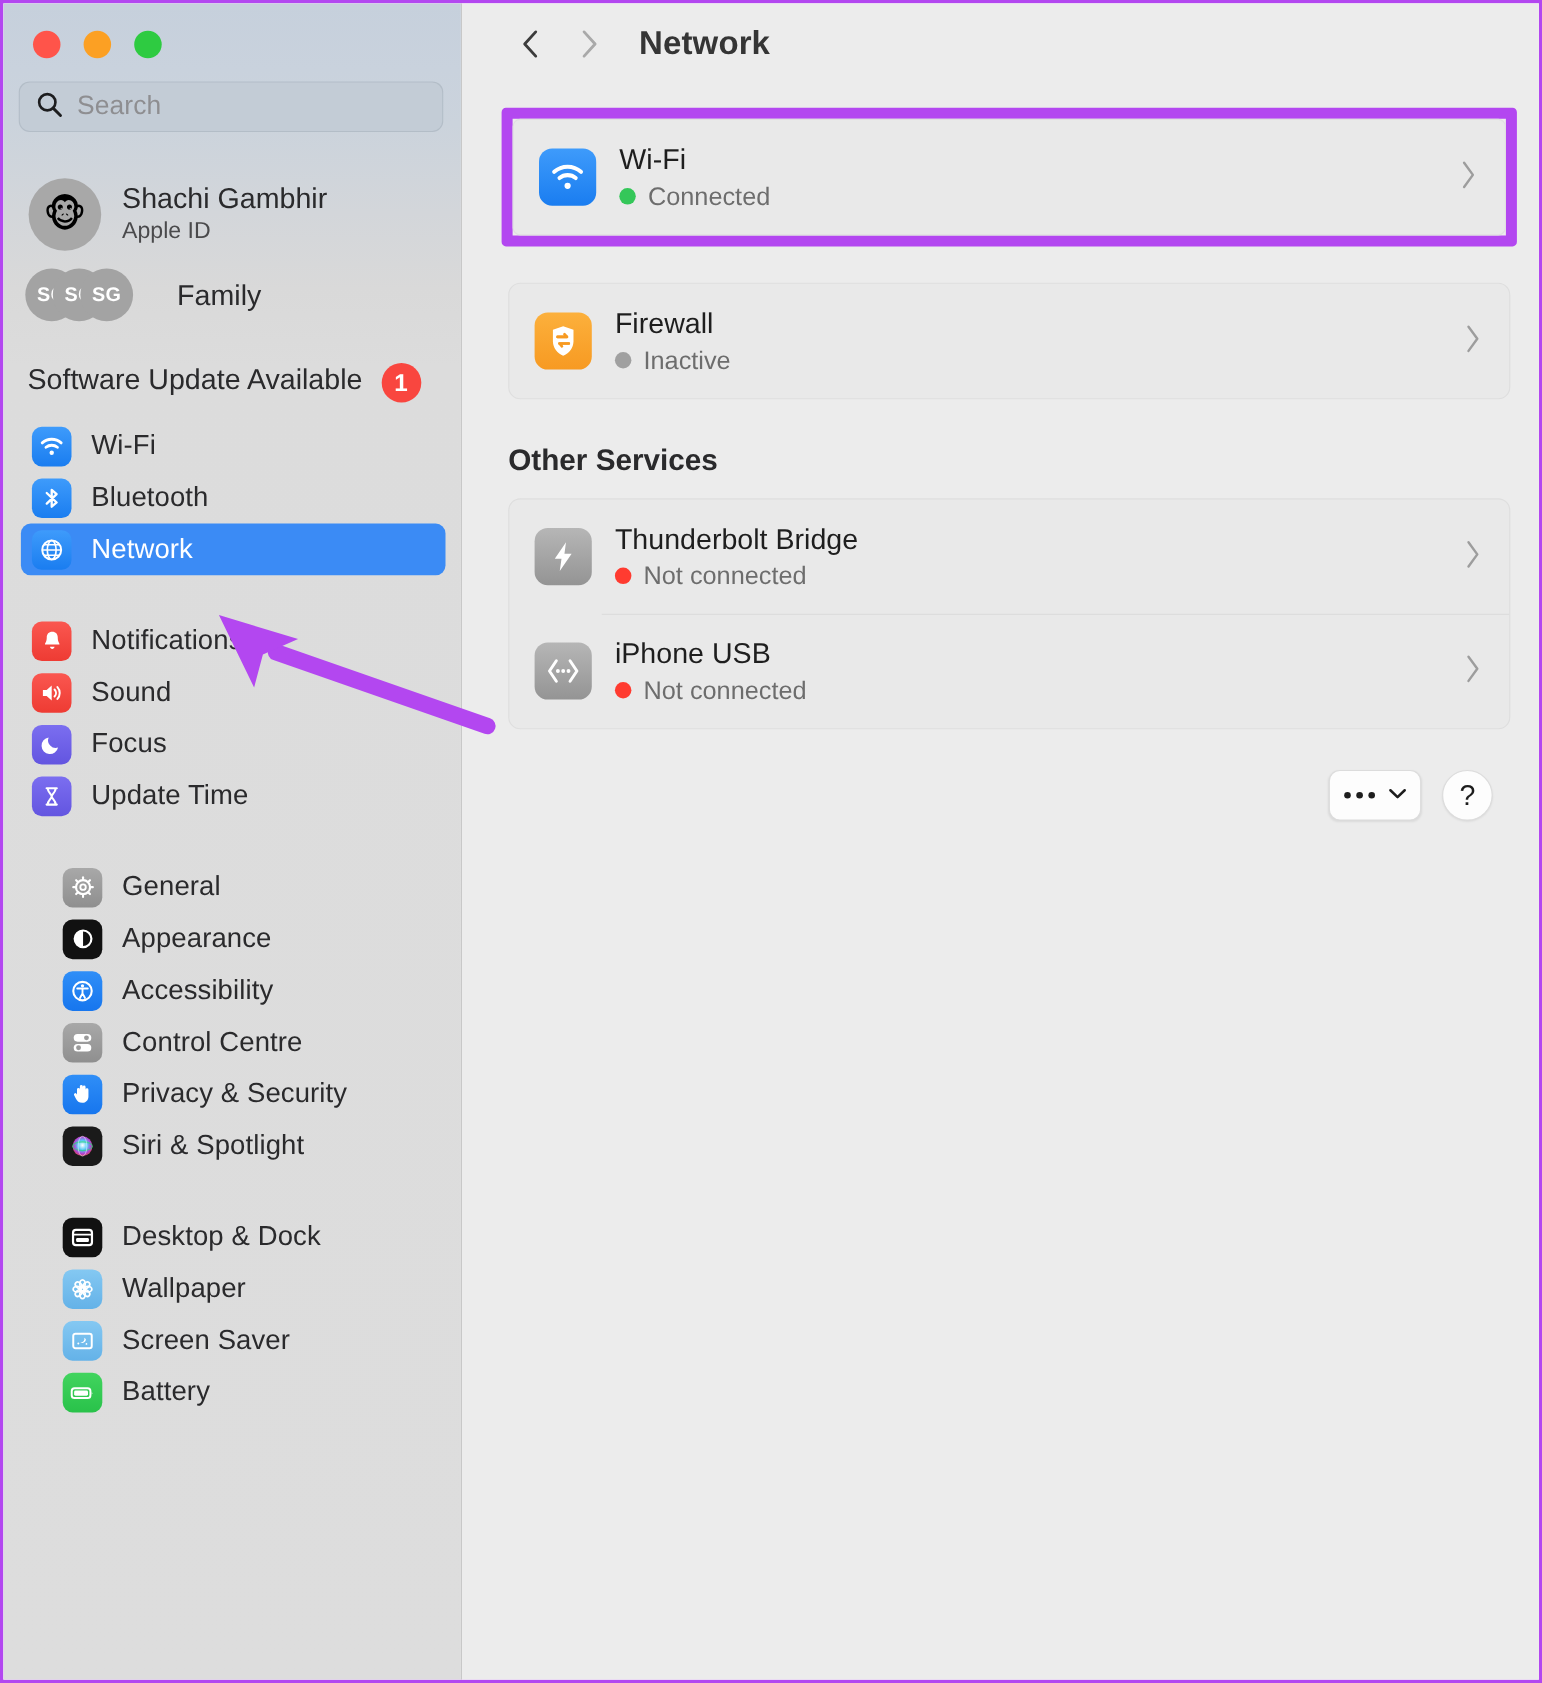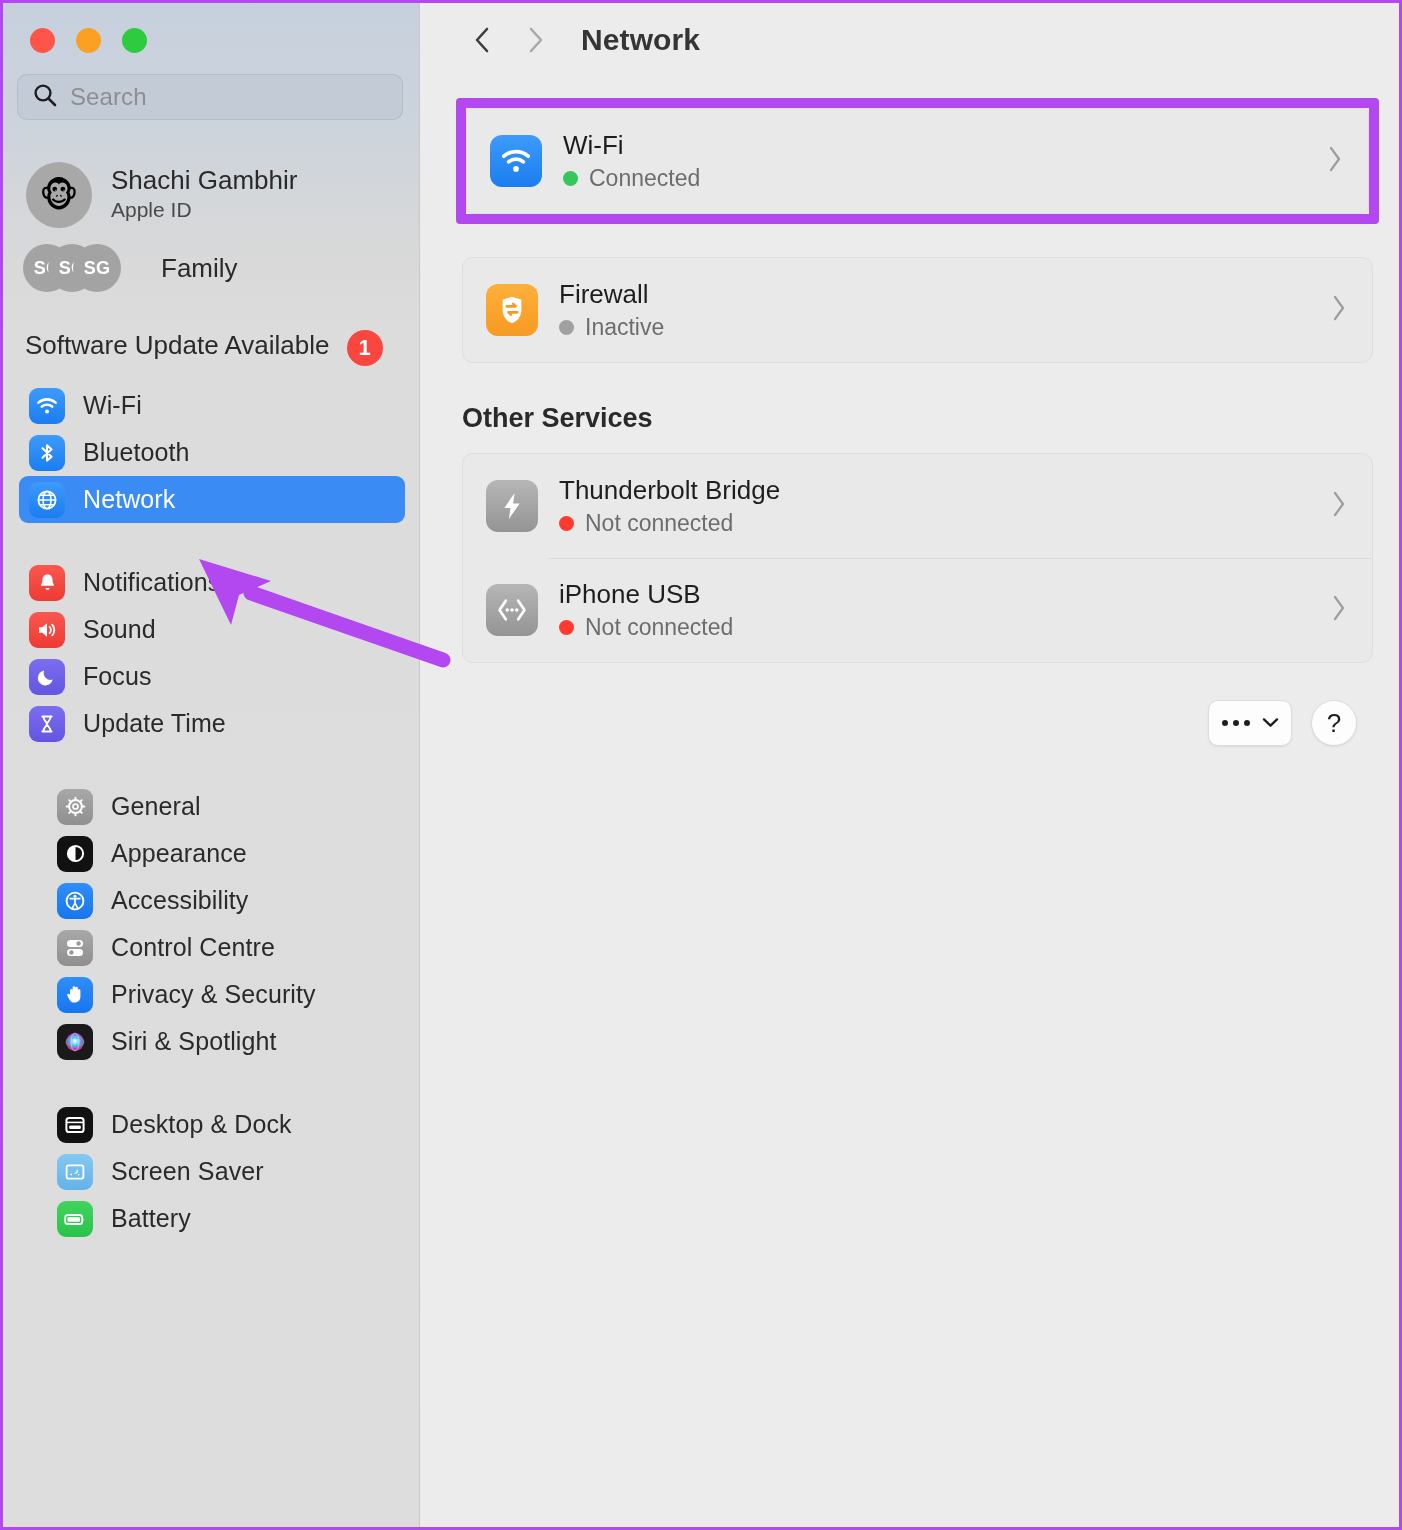--- a/index.html
+++ b/index.html
@@ -399,20 +399,38 @@
     <div class="nav-group g3">
       <div class="nav-item">
         <span class="tile" style="background:#111111">
           <svg width="24" height="22" viewBox="0 0 24 22">
             <rect x="3.4" y="4" width="17.2" height="14" rx="2.6" fill="none" stroke="#fff" stroke-width="2"></rect>
             <rect x="6.2" y="11.4" width="11.6" height="3.6" rx="1.1" fill="#fff"></rect>
             <line x1="3.4" y1="8.4" x2="20.6" y2="8.4" stroke="#fff" stroke-width="1.6"></line>
           </svg>
         </span>
         <span class="nav-label">Desktop &amp; Dock</span>
+      </div>
+      <div class="nav-item">
+        <span class="tile" style="background:linear-gradient(180deg,#84c8f2,#64b2e8)">
+          <svg width="24" height="24" viewBox="0 0 24 24">
+            <g fill="none" stroke="#fff" stroke-width="1.6">
+              <circle cx="12" cy="12" r="2.6"></circle>
+              <ellipse cx="12" cy="7.1" rx="2.5" ry="3.6"></ellipse>
+              <ellipse cx="12" cy="16.9" rx="2.5" ry="3.6"></ellipse>
+              <ellipse cx="7.1" cy="12" rx="3.6" ry="2.5"></ellipse>
+              <ellipse cx="16.9" cy="12" rx="3.6" ry="2.5"></ellipse>
+              <ellipse cx="8.5" cy="8.5" rx="2.4" ry="3.5" transform="rotate(-45 8.5 8.5)"></ellipse>
+              <ellipse cx="15.5" cy="15.5" rx="2.4" ry="3.5" transform="rotate(-45 15.5 15.5)"></ellipse>
+              <ellipse cx="15.5" cy="8.5" rx="3.5" ry="2.4" transform="rotate(-45 15.5 8.5)"></ellipse>
+              <ellipse cx="8.5" cy="15.5" rx="3.5" ry="2.4" transform="rotate(-45 8.5 15.5)"></ellipse>
+            </g>
+          </svg>
+        </span>
+        <span class="nav-label">Wallpaper</span>
       </div>
       <div class="nav-item">
         <span class="tile" style="background:linear-gradient(180deg,#84c8f2,#64b2e8)">
           <svg width="24" height="22" viewBox="0 0 24 22">
             <rect x="3.6" y="4.4" width="16.8" height="13.2" rx="2" fill="none" stroke="#fff" stroke-width="1.8"></rect>
             <path d="M13.6 8.2a3 3 0 01-3.6 3.9 3.1 3.1 0 005.1-2.3 3 3 0 00-1.5-1.6z" fill="#fff"></path>
             <circle cx="8.2" cy="13.4" r=".9" fill="#fff"></circle>
             <circle cx="15.6" cy="13.8" r=".8" fill="#fff"></circle>
           </svg>
         </span>

